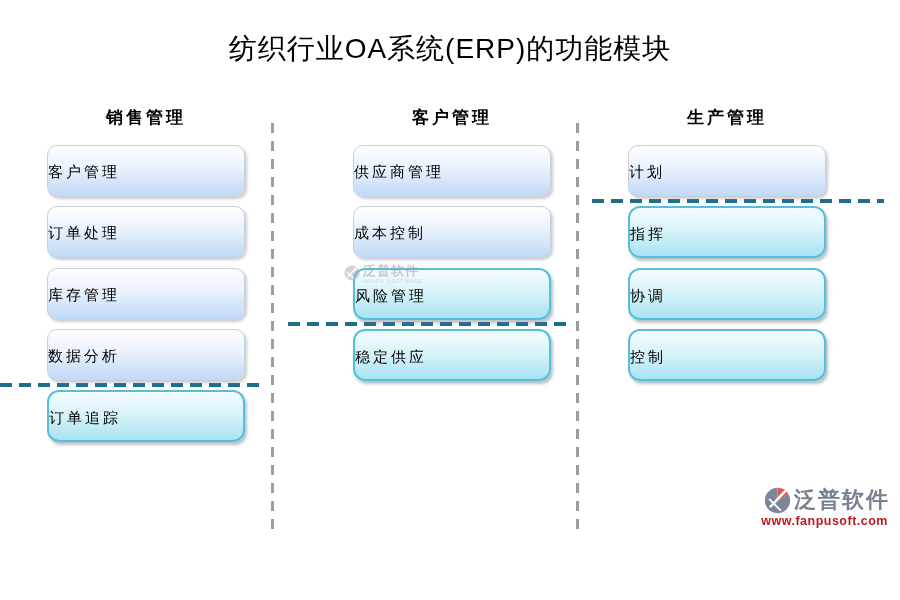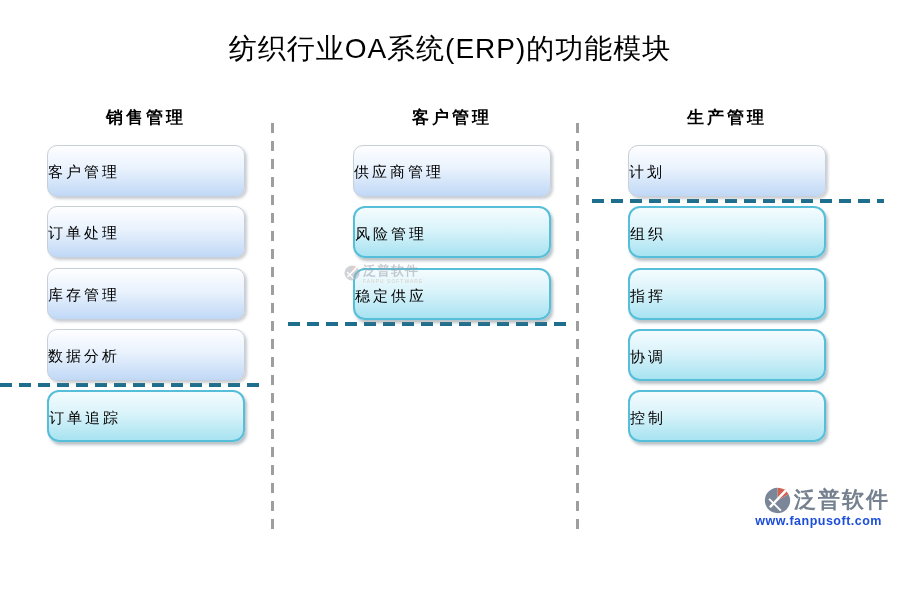--- a/index.html
+++ b/index.html
@@ -65,22 +65,22 @@
   .brand {
     position:absolute; right:10px; bottom:8px;
     display:flex; flex-direction:column; align-items:flex-end;
   }
   .brand-row { display:flex; align-items:center; gap:3px; }
   .brand-row svg { width:27px; height:27px; }
   .brand-name {
     font-size:22px; font-weight:bold; color:#76818f; letter-spacing:2px;
   }
   .brand-url {
-    font-size:12.5px; font-weight:bold; color:#1d4ed8; letter-spacing:.5px;
-    margin-top:-1px; margin-right:8px;
+    font-size:12.5px; font-weight:bold; color:#b91c1c; letter-spacing:.5px;
+    margin-top:-1px; margin-right:2px;
   }
 </style>
 </head>
 <body>
 
 <div class="canvas">
 
   <div class="title">纺织行业OA系统(ERP)的功能模块</div>
 
   <div class="vline vline1"></div>
@@ -98,30 +98,30 @@
         <div class="box blue">库存管理</div>
         <div class="box blue">数据分析</div>
         <div class="box cyan">订单追踪</div>
       </div>
   </div>
 
   <div class="column col2">
     <div class="col-header">客户管理</div>
     <div>
         <div class="box blue">供应商管理</div>
+        <div class="box blue">成本控制</div>
         <div class="box cyan">风险管理</div>
         <div class="box cyan">稳定供应</div>
       </div>
   </div>
 
   <div class="column col3">
     <div class="col-header">生产管理</div>
     <div>
         <div class="box blue">计划</div>
-        <div class="box cyan">组织</div>
         <div class="box cyan">指挥</div>
         <div class="box cyan">协调</div>
         <div class="box cyan">控制</div>
       </div>
   </div>
 
   <div class="watermark">
     <svg class="wm-icon" viewBox="0 0 32 32">
       <path d="M16 16 L16 1 A15 15 0 0 1 29 8.5 Z" fill="#c3aba0"></path>
       <path d="M16 16 L29 8.5 A15 15 0 1 1 16 1 Z" fill="#a8aeb8"></path>

